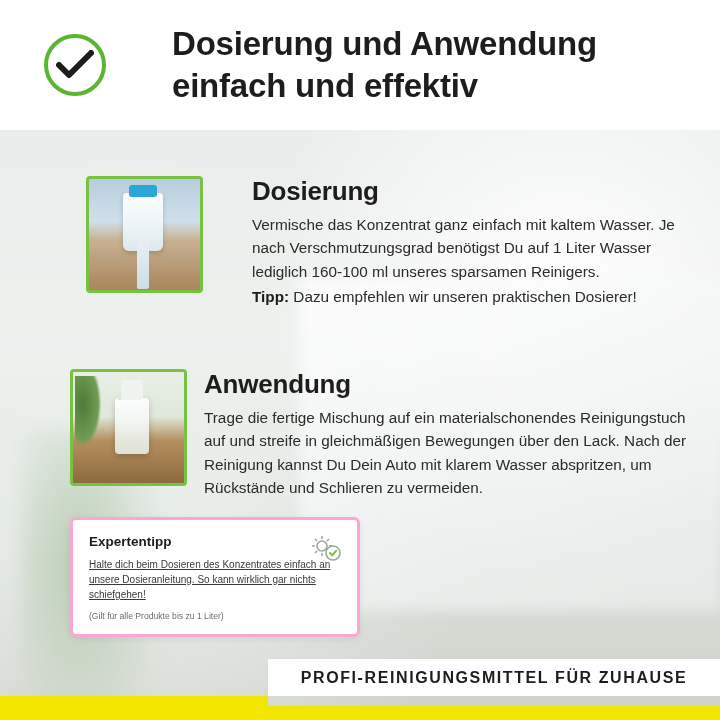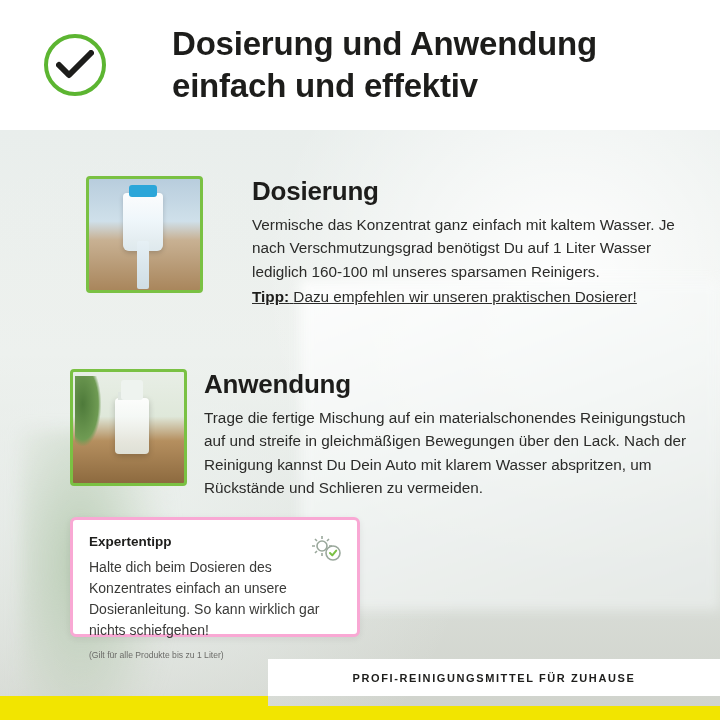--- a/index.html
+++ b/index.html
@@ -142,21 +142,21 @@
     font-weight: 700;
     color: #1d1d1b;
     margin-bottom: 6px;
     letter-spacing: -0.2px;
   }
   .sec-text {
     font-size: 15.3px;
     line-height: 1.52;
     color: #2b2b29;
   }
-  .tip-line { margin-top: 2px; text-decoration: underline; }
+  .tip-line { margin-top: 2px; }
   .tip-label { font-weight: 700; color: #1d1d1b; }
 
   
   .expert-card {
     position: absolute;
     left: 70px; top: 517px;
     width: 290px; height: 120px;
     background: #ffffff;
     border: 3px solid #f9a8d4;
     border-radius: 6px;
@@ -164,23 +164,24 @@
     padding: 14px 16px 10px 16px;
     z-index: 6;
   }
   .expert-title {
     font-size: 13.5px;
     font-weight: 700;
     color: #1d1d1b;
     margin-bottom: 8px;
   }
   .expert-text {
-    font-size: 14px;
+    font-size: 10px;
     line-height: 1.5;
     color: #3a3a38;
+    text-decoration: underline;
   }
   .expert-note {
     font-size: 8.6px;
     color: #6b6b68;
     margin-top: 9px;
   }
   .gear-icon {
     position: absolute;
     right: 14px; top: 13px;
     width: 34px; height: 30px;
@@ -191,21 +192,21 @@
     position: absolute;
     left: 268px; top: 659px;
     width: 452px; height: 37px;
     background: #ffffff;
     display: flex;
     align-items: center;
     justify-content: center;
     z-index: 7;
   }
   .banner-text {
-    font-size: 11px;
+    font-size: 16px;
     font-weight: 700;
     letter-spacing: 1.6px;
     color: #1d1d1b;
   }
   .yellow-bar {
     position: absolute;
     left: 0; top: 706px;
     width: 720px; height: 14px;
     background: #f2e500;
     z-index: 7;

